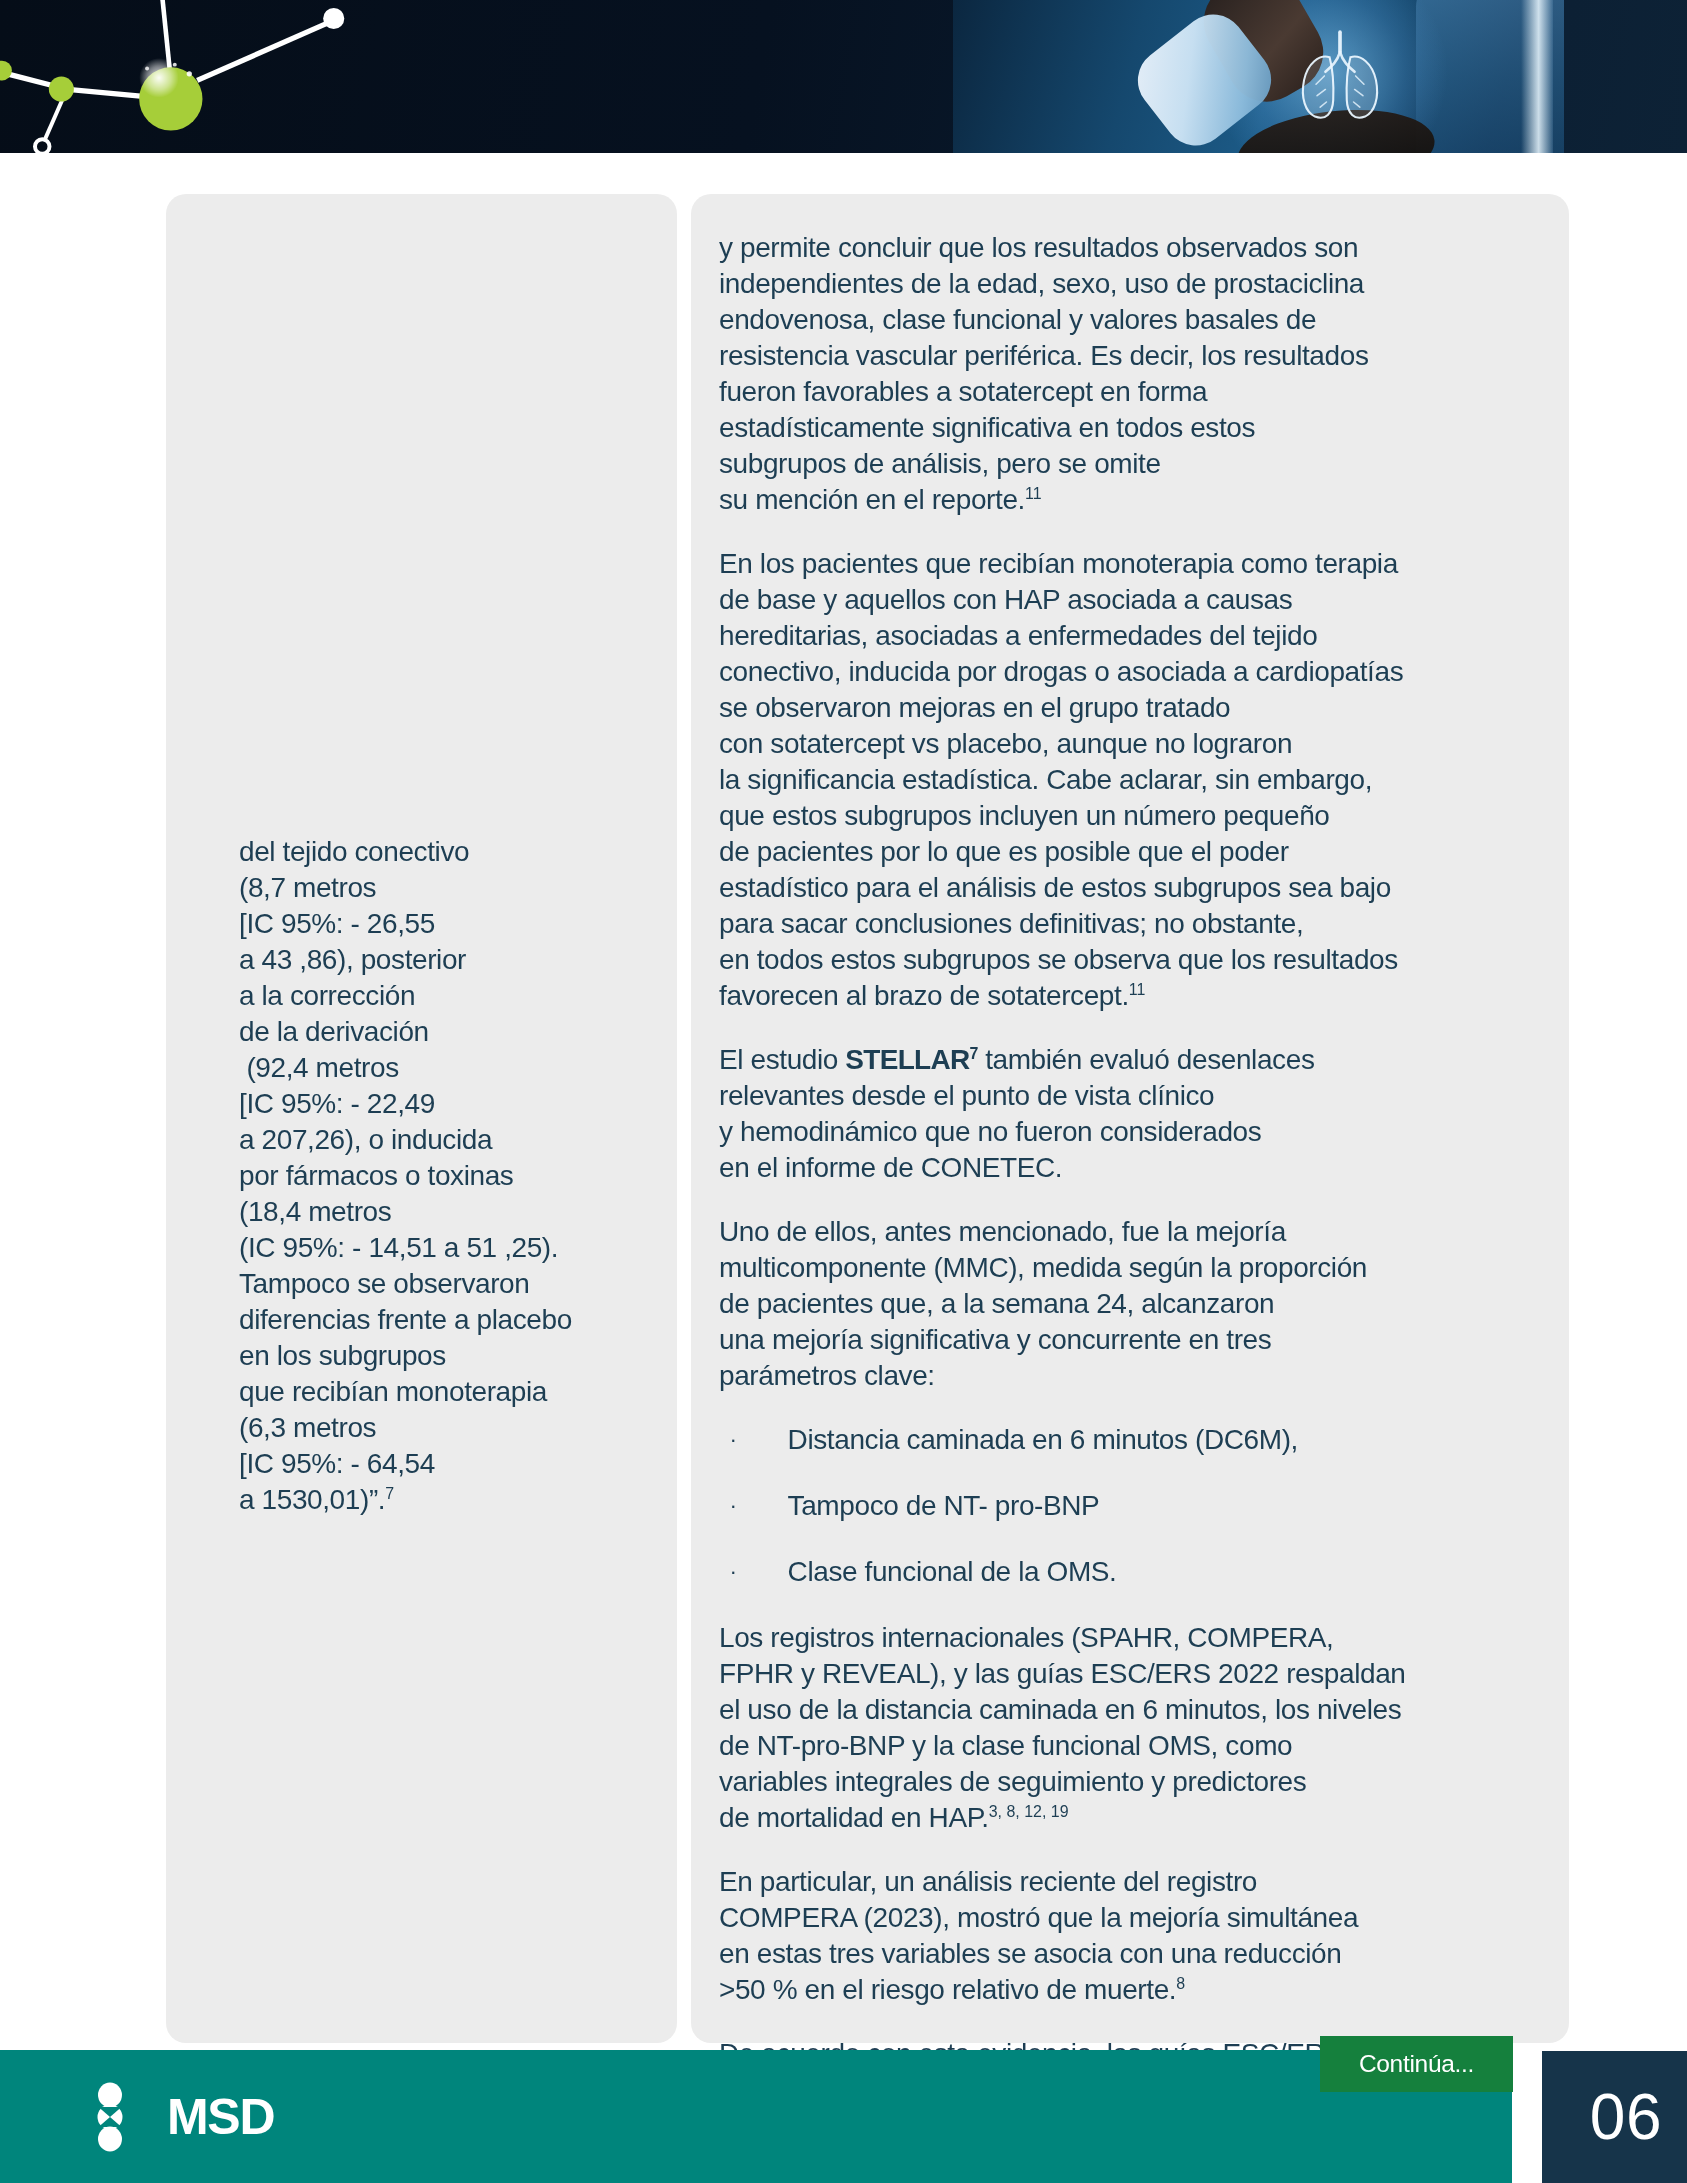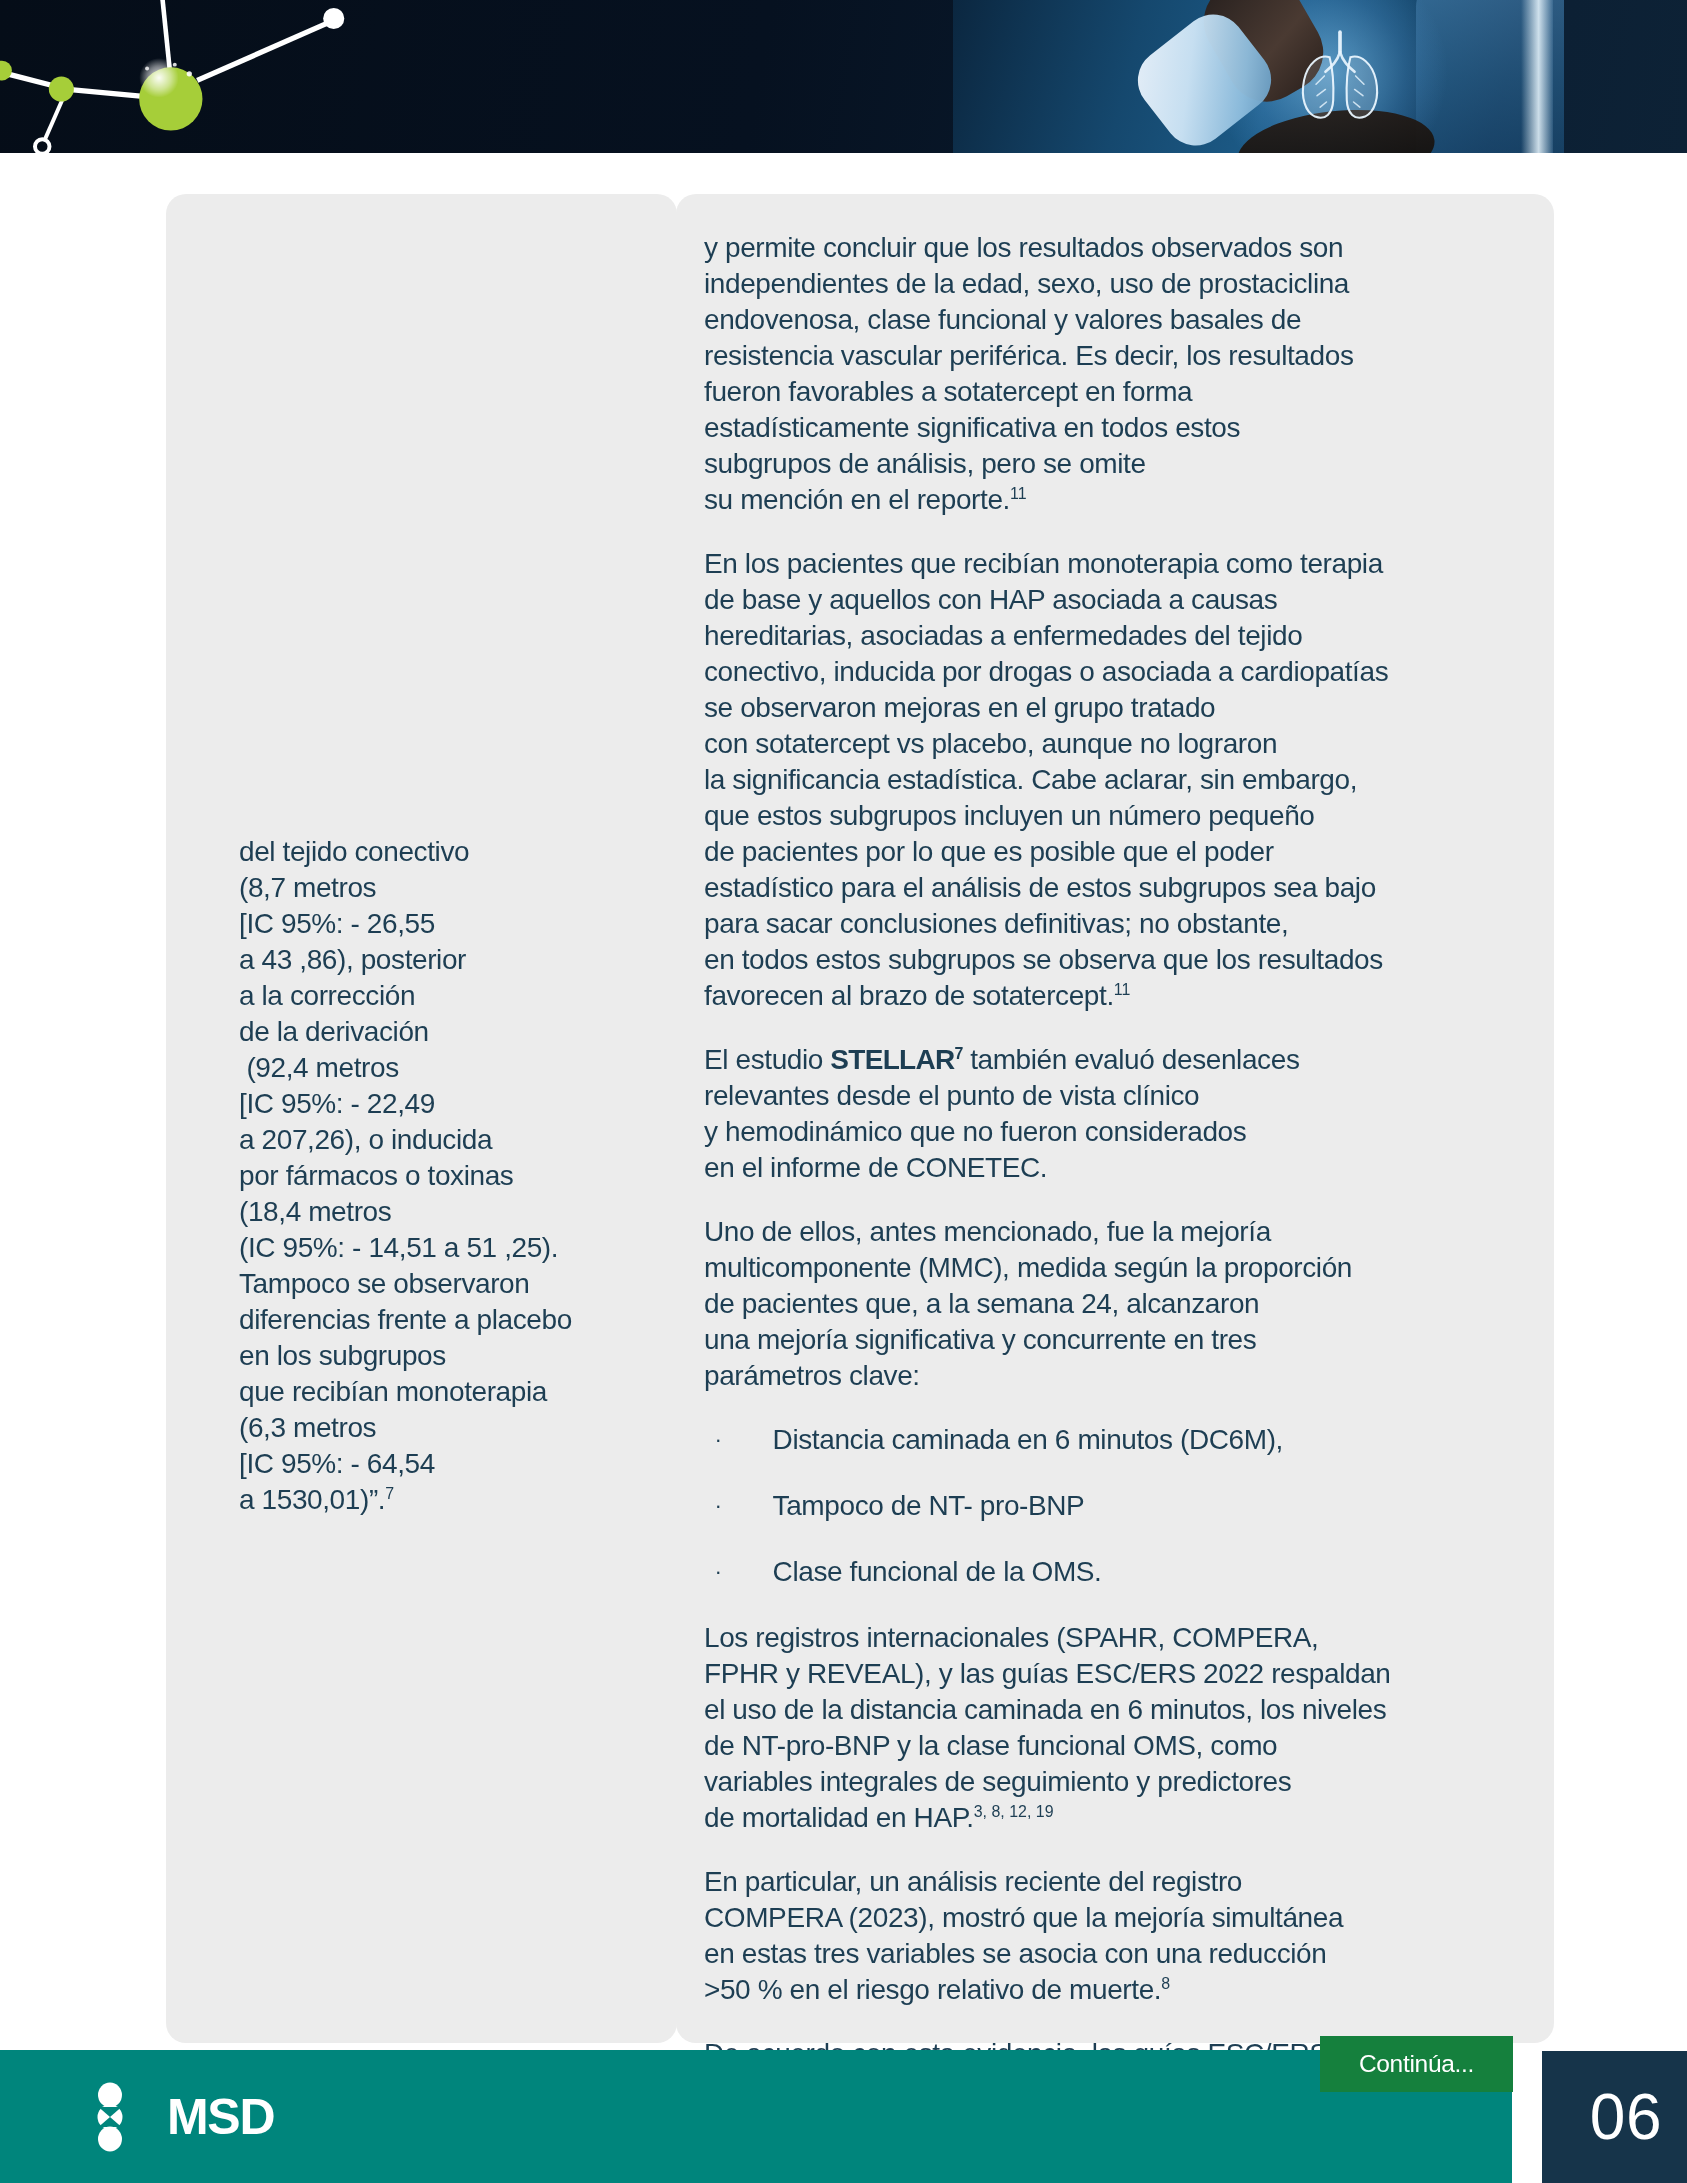--- a/index.html
+++ b/index.html
@@ -23,21 +23,21 @@
          transform:rotate(-6deg);background:linear-gradient(180deg,#241a14 0%,#15100c 70%);opacity:.92;}
   .photo .torso{position:absolute;left:463px;top:-20px;width:172px;height:198px;border-radius:26.5px;
          background:linear-gradient(180deg,#4d86b4 0%,#2f6792 50%,#1b4a72 100%);opacity:.55;}
   .photo .edge{position:absolute;left:568px;top:0;width:32px;height:153px;
          background:linear-gradient(90deg,rgba(255,255,255,0) 0%,rgba(235,248,255,.85) 55%,rgba(120,170,210,.2) 100%);}
   .photo svg.lungs{position:absolute;left:334px;top:28px;}
 
   
   .panel{position:absolute;top:194px;height:1849px;background:#ECECEC;border-radius:20px;box-sizing:border-box;}
   .panel.left{left:166px;width:511px;padding:640px 26.5px 0 73px;}
-  .panel.right{left:676px;width:878px;padding:36px 23px 0 28px;}
+  .panel.right{left:691px;width:878px;padding:36px 23px 0 28px;}
 
   .note,.ptext{white-space:pre-line;}
   .note{font-size:28px;line-height:36px;letter-spacing:-0.4px;}
   .article{font-size:28px;line-height:36px;letter-spacing:-0.4px;}
   .para{margin:0 0 28px 0;}
   .bullet-item{display:flex;margin:0 0 30px 0;}
   .bullet-item .dot{flex:0 0 58px;padding-left:10.6px;font-size:22.5px;line-height:36px;}
   .b{font-weight:700;letter-spacing:-0.7px;}
   sup{font-size:57%;line-height:0;vertical-align:super;letter-spacing:0;}
 

